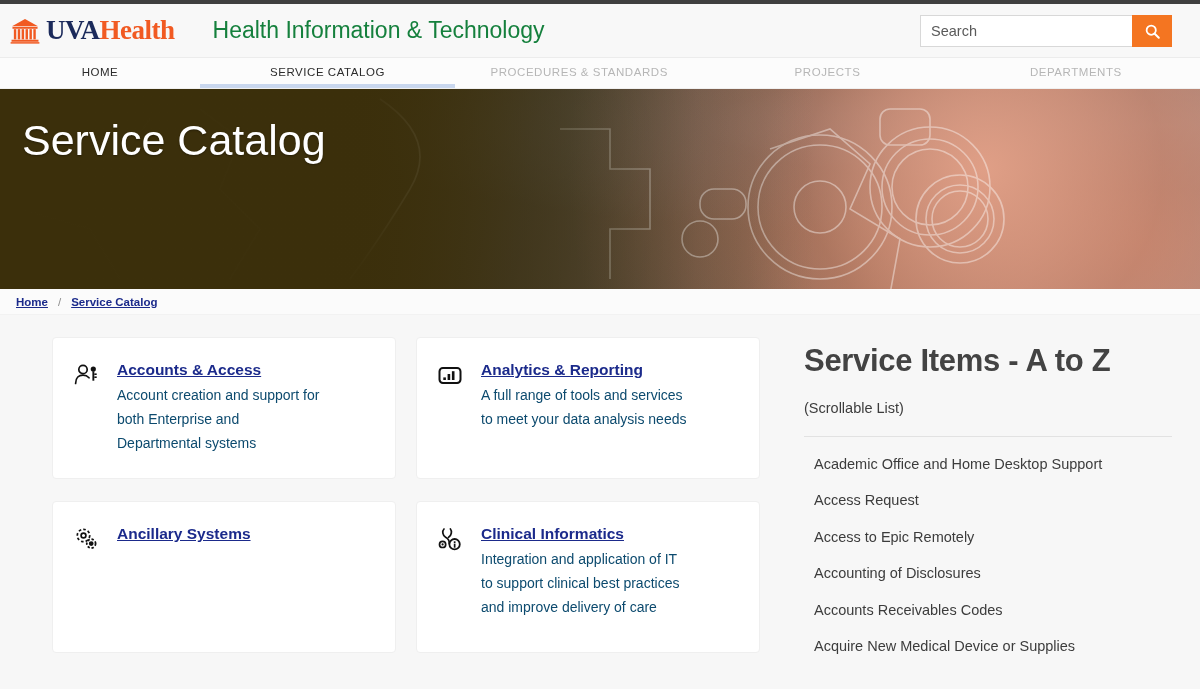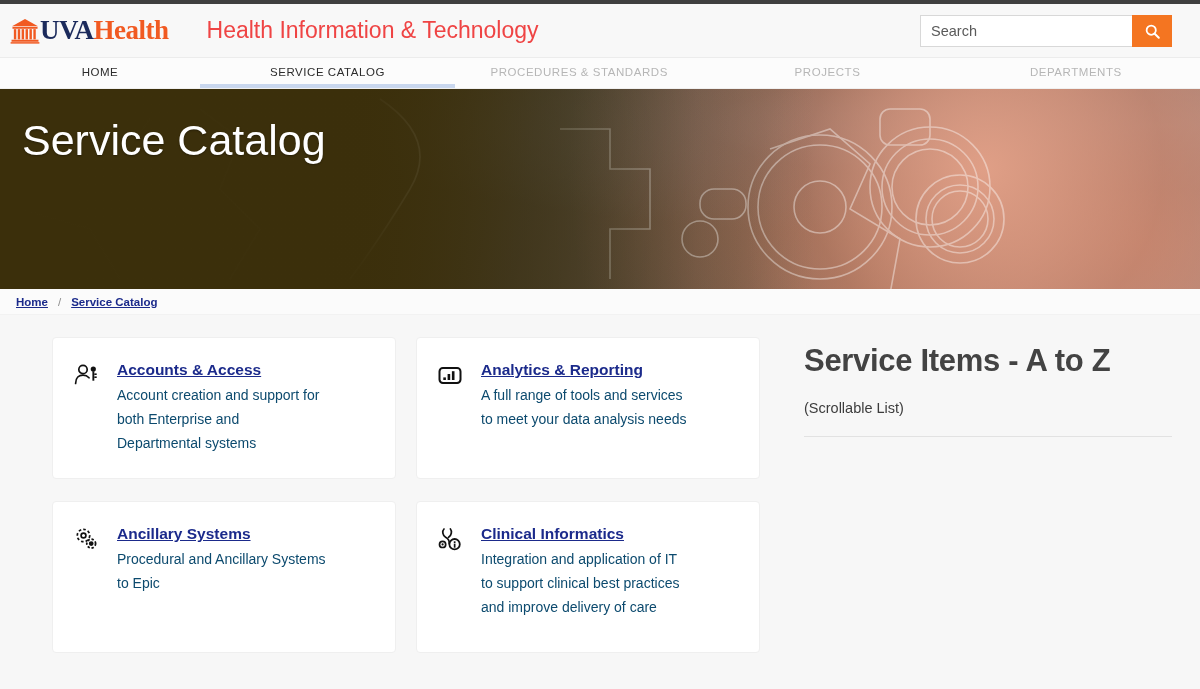--- a/index.html
+++ b/index.html
@@ -26,41 +26,41 @@
     background: #f8f8f8;
     border-bottom: 1px solid #ececec;
     display: flex;
     align-items: center;
     padding: 0 12px 0 10px;
     position: relative;
   }
   .logo-block {
     display: flex;
     align-items: center;
-    gap: 0;
+    gap: 6px;
   }
   .rotunda {
     width: 30px; height: 26px;
     display: block;
   }
   .logo-text {
     font-family: "Liberation Serif", serif;
     font-size: 27px;
     font-weight: bold;
     letter-spacing: -0.5px;
     line-height: 1;
     white-space: nowrap;
   }
   .logo-uva { color: #1b2a5b; }
   .logo-health { color: #f15a22; }
 
   .site-title {
     margin-left: 38px;
     font-size: 23px;
-    color: #ef4444;
+    color: #15803d;
     font-weight: normal;
     white-space: nowrap;
   }
 
   .search-wrap {
     position: absolute;
     right: 28px;
     top: 11px;
     display: flex;
     height: 32px;
@@ -391,21 +391,20 @@
               <circle cx="10.5" cy="9.5" r="2.4"></circle>
             </g>
             <g fill="none" stroke="#111" stroke-width="1.8">
               <circle cx="18.2" cy="17.6" r="4.4" stroke-dasharray="2.3 1.8"></circle>
               <circle cx="18.2" cy="17.6" r="1.5" fill="#111"></circle>
             </g>
           </svg>
         </div>
         <div class="card-body">
           <a class="card-title">Ancillary Systems</a>
-          <div class="card-desc">Procedural and Ancillary Systems to Epic</div>
         </div>
       </div>
 
       <div class="card tall">
         <div class="card-icon">
           <svg width="26" height="26" viewBox="0 0 26 26">
             <path d="M7 3 C5 5 5.4 9.5 8.6 11.2 C11.6 12.8 12.4 15.6 12.2 17.6" fill="none" stroke="#111" stroke-width="1.7" stroke-linecap="round"></path>
             <path d="M13.4 3 C15.2 5.2 14.6 9.4 11.6 11.2" fill="none" stroke="#111" stroke-width="1.7" stroke-linecap="round"></path>
             <circle cx="5.6" cy="18.4" r="3.1" fill="none" stroke="#111" stroke-width="1.7"></circle>
             <circle cx="5.6" cy="18.4" r="1.1" fill="#111"></circle>
@@ -420,15 +419,23 @@
         </div>
       </div>
 
     </div>
   </div>
 
   <div class="right-col">
     <h2 class="right-title">Service Items - A to Z</h2>
     <div class="right-sub">(Scrollable List)</div>
     <div class="right-divider"></div>
+    <ul class="item-list">
+      <li>Academic Office and Home Desktop Support</li>
+      <li>Access Request</li>
+      <li>Access to Epic Remotely</li>
+      <li>Accounting of Disclosures</li>
+      <li>Accounts Receivables Codes</li>
+      <li>Acquire New Medical Device or Supplies</li>
+    </ul>
   </div>
 
 </div>
 
 </body></html>

